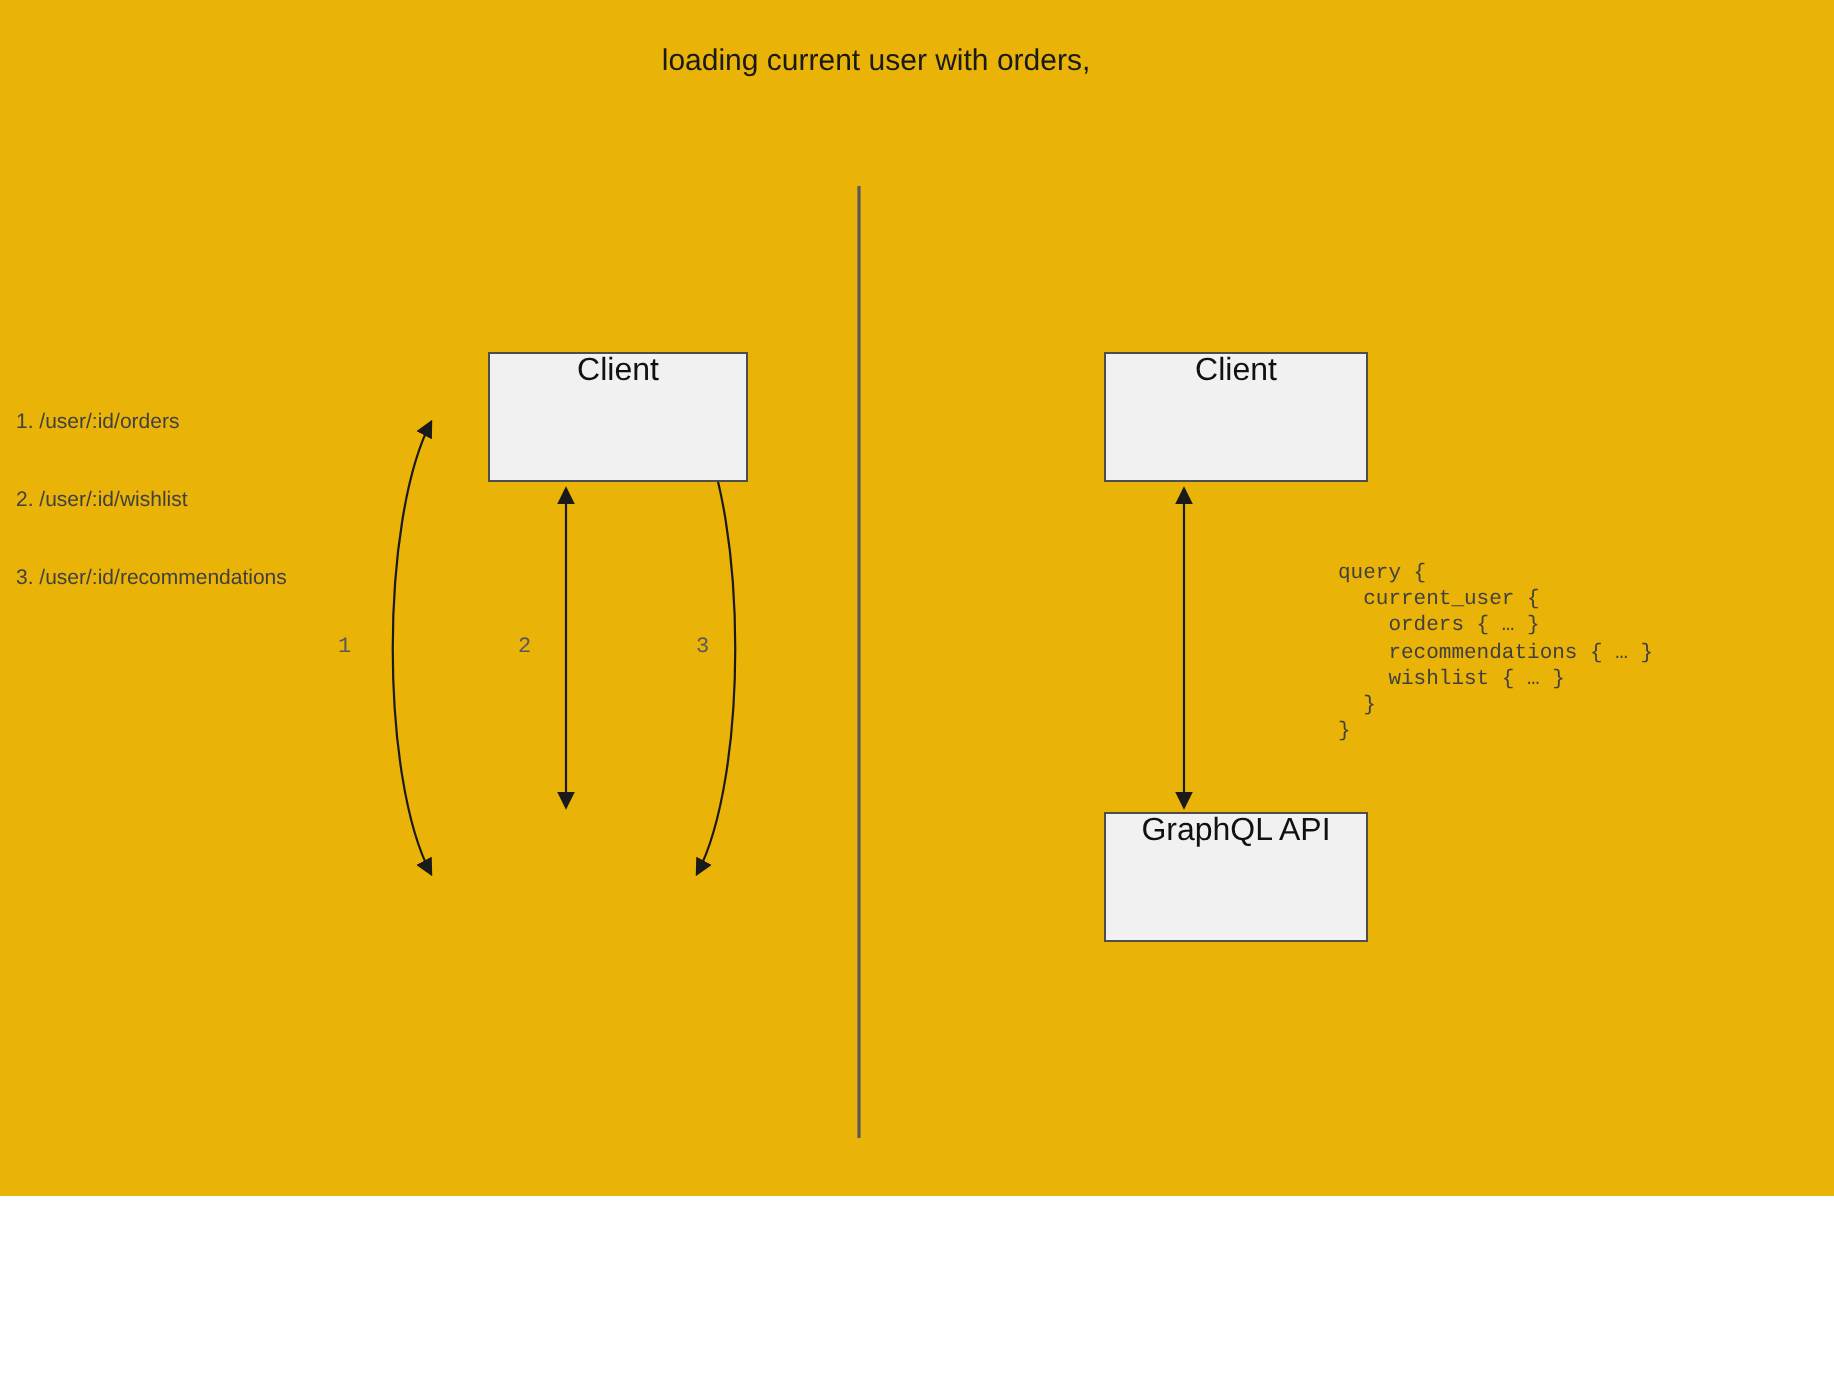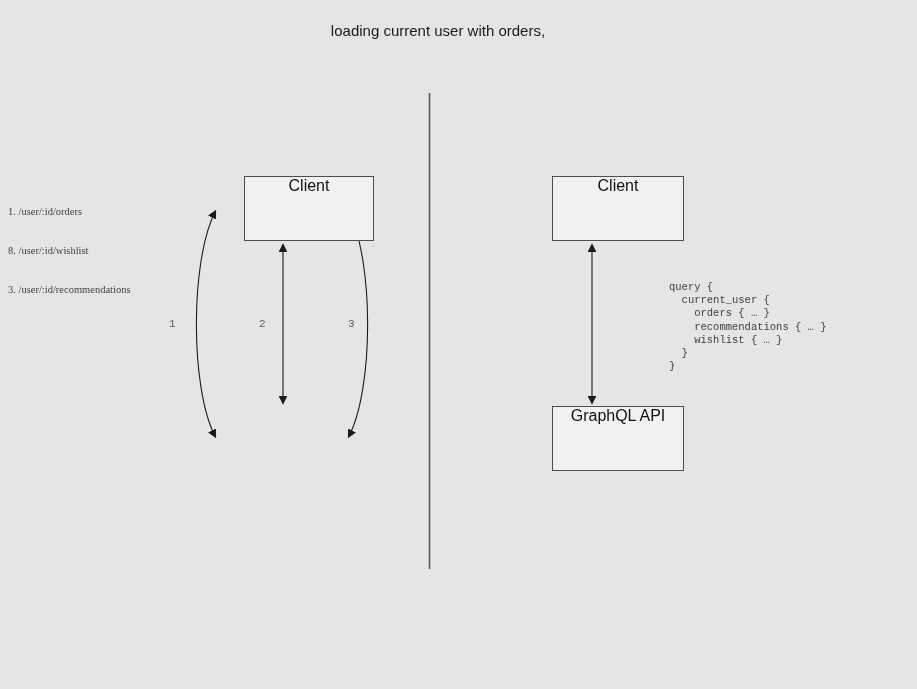--- a/index.html
+++ b/index.html
@@ -4,22 +4,22 @@
 <style>
   html, body {
     margin: 0;
     padding: 0;
     background: #ffffff;
     font-family: "Liberation Sans", sans-serif;
   }
   #canvas {
     position: relative;
     width: 917px;
-    height: 689px;
-    background: #e5e5e5;
+    height: 598px;
+    background: #eab308;
     overflow: hidden;
   }
   #arrow-layer {
     position: absolute;
     left: 0;
     top: 0;
     width: 917px;
     height: 689px;
   }
   .title {
@@ -44,21 +44,21 @@
     justify-content: center;
     font-size: 16px;
     color: #111111;
     margin-left: 27px;
   }
   #box-client-left  { left: 217px; top: 176px; }
   #box-rest-api     { left: 217px; top: 406px; }
   #box-client-right { left: 525px; top: 176px; width: 132px; }
   #box-graphql-api  { left: 525px; top: 406px; width: 132px; }
   .mono {
-    font-family: Liberation Serif, serif;
+    font-family: Liberation Sans, sans-serif;
     color: #404040;
   }
   .endpoint-list {
     position: absolute;
     left: 8px;
     top: 179px;
     font-size: 10.5px;
     line-height: 13px;
     white-space: pre;
   }
@@ -105,21 +105,21 @@
 
     <line x1="592" y1="244.5" x2="592" y2="403.5" stroke="#1a1a1a" stroke-width="1.1" marker-start="url(#ah)" marker-end="url(#ah)"></line>
   </svg>
 
   <div class="title">
     <div>loading current user with orders,</div>
   </div>
 
   <div class="endpoint-list mono">
     <div>1. /user/:id/orders</div>
-    <div>8. /user/:id/wishlist</div>
+    <div>2. /user/:id/wishlist</div>
     <div>3. /user/:id/recommendations</div>
   </div>
 
   <div class="box" id="box-client-left">
     <span>Client</span>
   </div>
 
 
   <span class="arrow-num" id="num-1">1</span>
   <span class="arrow-num" id="num-2">2</span>

